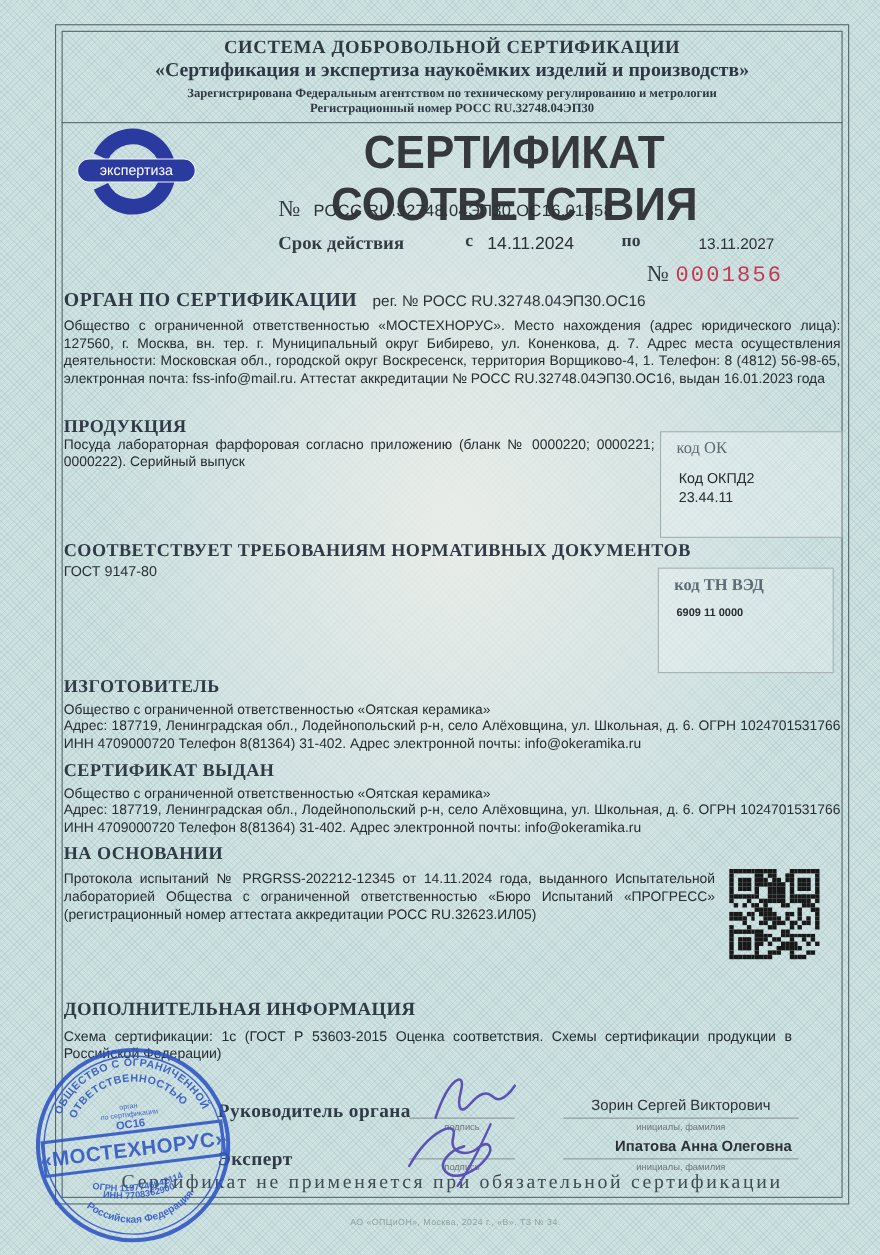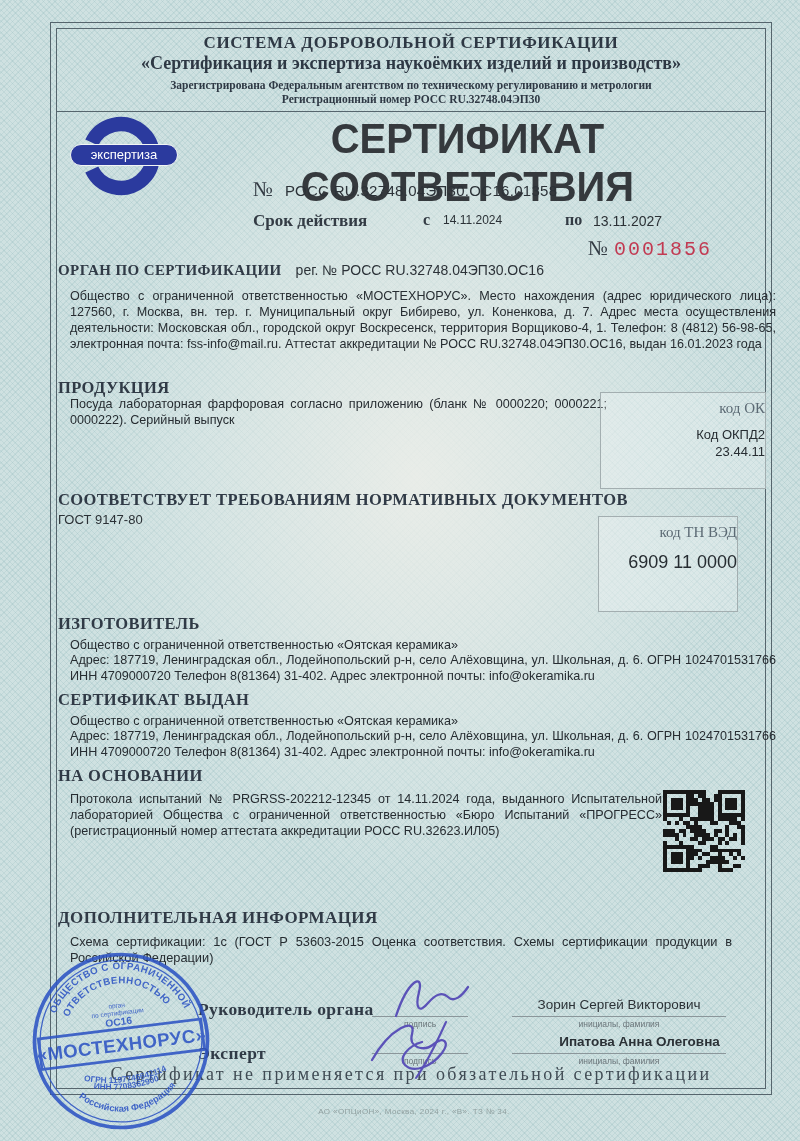--- a/index.html
+++ b/index.html
@@ -36,43 +36,43 @@
     font-size:40px; font-weight:bold; color:#35393d; letter-spacing:0px; transform:scale(1,1.06); }
 
   .certnum { left:253px; top:177px; }
   .certnum .no { font-family:"Liberation Serif", serif; font-size:21px; color:#333b44; }
   .certnum .val { font-size:15px; margin-left:12px; letter-spacing:.3px; color:#2c3238; }
 
   .validity { left:253px; top:211px; width:460px; height:22px; }
   .validity span { position:absolute; white-space:nowrap; }
   .v-label { left:0; font-weight:bold; font-size:17px; color:#333b44; }
   .v-from-label { left:170px; font-weight:bold; font-size:16px; color:#333b44; }
-  .v-from { left:190px; top:2px; font-size:12px; }
+  .v-from { left:190px; top:2px; font-size:16px; }
   .v-to-label { left:312px; font-weight:bold; font-size:16px; color:#333b44; }
   .v-to { left:340px; top:2px; font-size:14px; }
 
   .formnum { left:588px; top:236px; white-space:nowrap; }
   .formnum .no { font-family:"Liberation Serif", serif; font-size:21px; color:#333b44; }
   .formnum .val { font-family:"Liberation Mono", monospace; font-size:20px; letter-spacing:2px;
                   color:#c23a52; margin-left:6px; }
 
   .sec-h { font-family:"Liberation Serif", serif; font-weight:bold; color:#303a46; letter-spacing:.4px; }
-  .body-txt { font-size:12.6px; line-height:1.27; text-align:justify; color:#262c31;margin-left:12px; }
+  .body-txt { font-size:12.6px; line-height:1.27; text-align:justify; color:#262c31; }
 
   .org-row { left:58px; top:262px; display:flex; align-items:baseline; gap:14px; }
-  .org-row .sec-h { font-size:15px;text-align:center; }
+  .org-row .sec-h { font-size:18px;text-align:center; }
   .org-row .reg { font-size:14px; color:#2c3238; }
   .org-text { left:58px; top:289px; width:706px; }
 
   .prod-h { left:58px; top:378px; font-size:16.5px; }
   .prod-text { left:58px; top:397px; width:537px; }
 
-  .code-box { border:1px solid #a3aeb0; background:rgba(255,255,255,.22);text-align:right; }
+  .code-box { border:1px solid #a3aeb0; background:rgba(255,255,255,.22); }
   .code-ok { left:600px; top:392px; width:166px; height:97px; }
-  .code-tnved { left:598px; top:516px; width:140px; height:96px; }
+  .code-tnved { left:598px; top:516px; width:160px; height:96px;font-weight:bold; }
   .code-box .cap { font-family:"Liberation Serif", serif; font-size:15px; color:#5c6a74; margin:7px 0 0 14px; }
   .code-box .val { font-size:13px; color:#262c31; margin:10px 0 0 16px; line-height:1.3; }
 
   .comp-h { left:58px; top:490px; font-size:16.5px; }
   .comp-text { left:58px; top:512px; font-size:13px; }
 
   .manu-h { left:58px; top:614px; font-size:16.5px; }
   .manu-name { left:58px; top:638px; width:706px; }
   .manu-det { left:58px; top:653px; width:706px; }
 
@@ -144,21 +144,21 @@
 
   <div class="abs certnum">
     <span class="no">№</span><span class="val">РОСС RU.32748.04ЭП30.ОС16.01358</span>
   </div>
 
   <div class="abs serif validity">
     <span class="v-label">Срок действия</span>
     <span class="v-from-label">с</span>
     <span class="v-from" style="font-family:'Liberation Sans',sans-serif;">14.11.2024</span>
     <span class="v-to-label">по</span>
-    <span class="v-to" style="font-family:'Liberation Sans',sans-serif;">13.11.2027</span>
+    <span class="v-to" style="font-family:'Liberation Sans',sans-serif;margin-left:42px;">13.11.2027</span>
   </div>
 
   <div class="abs formnum">
     <span class="no">№</span><span class="val">0001856</span>
   </div>
 
   <div class="abs org-row">
     <span class="sec-h">ОРГАН ПО СЕРТИФИКАЦИИ</span>
     <span class="reg">рег. № РОСС RU.32748.04ЭП30.ОС16</span>
   </div>
@@ -173,21 +173,21 @@
       <span>Код ОКПД2</span><br>
       <span>23.44.11</span>
     </div>
   </div>
 
   <div class="abs sec-h comp-h">СООТВЕТСТВУЕТ ТРЕБОВАНИЯМ НОРМАТИВНЫХ ДОКУМЕНТОВ</div>
   <div class="abs comp-text">ГОСТ 9147-80</div>
 
   <div class="abs code-box code-tnved">
     <div class="cap">код ТН ВЭД</div>
-    <div class="val" style="font-size:18px;">6909 11 0000</div>
+    <div class="val" style="font-size:10px;">6909 11 0000</div>
   </div>
 
   <div class="abs sec-h manu-h">ИЗГОТОВИТЕЛЬ</div>
   <div class="abs body-txt manu-name">Общество с ограниченной ответственностью «Оятская керамика»</div>
   <div class="abs body-txt manu-det">Адрес: 187719, Ленинградская обл., Лодейнопольский р-н, село Алёховщина, ул. Школьная, д. 6. ОГРН 1024701531766 ИНН 4709000720 Телефон 8(81364) 31-402. Адрес электронной почты: info@okeramika.ru</div>
 
   <div class="abs sec-h issued-h">СЕРТИФИКАТ ВЫДАН</div>
   <div class="abs body-txt issued-name">Общество с ограниченной ответственностью «Оятская керамика»</div>
   <div class="abs body-txt issued-det">Адрес: 187719, Ленинградская обл., Лодейнопольский р-н, село Алёховщина, ул. Школьная, д. 6. ОГРН 1024701531766 ИНН 4709000720 Телефон 8(81364) 31-402. Адрес электронной почты: info@okeramika.ru</div>
 

